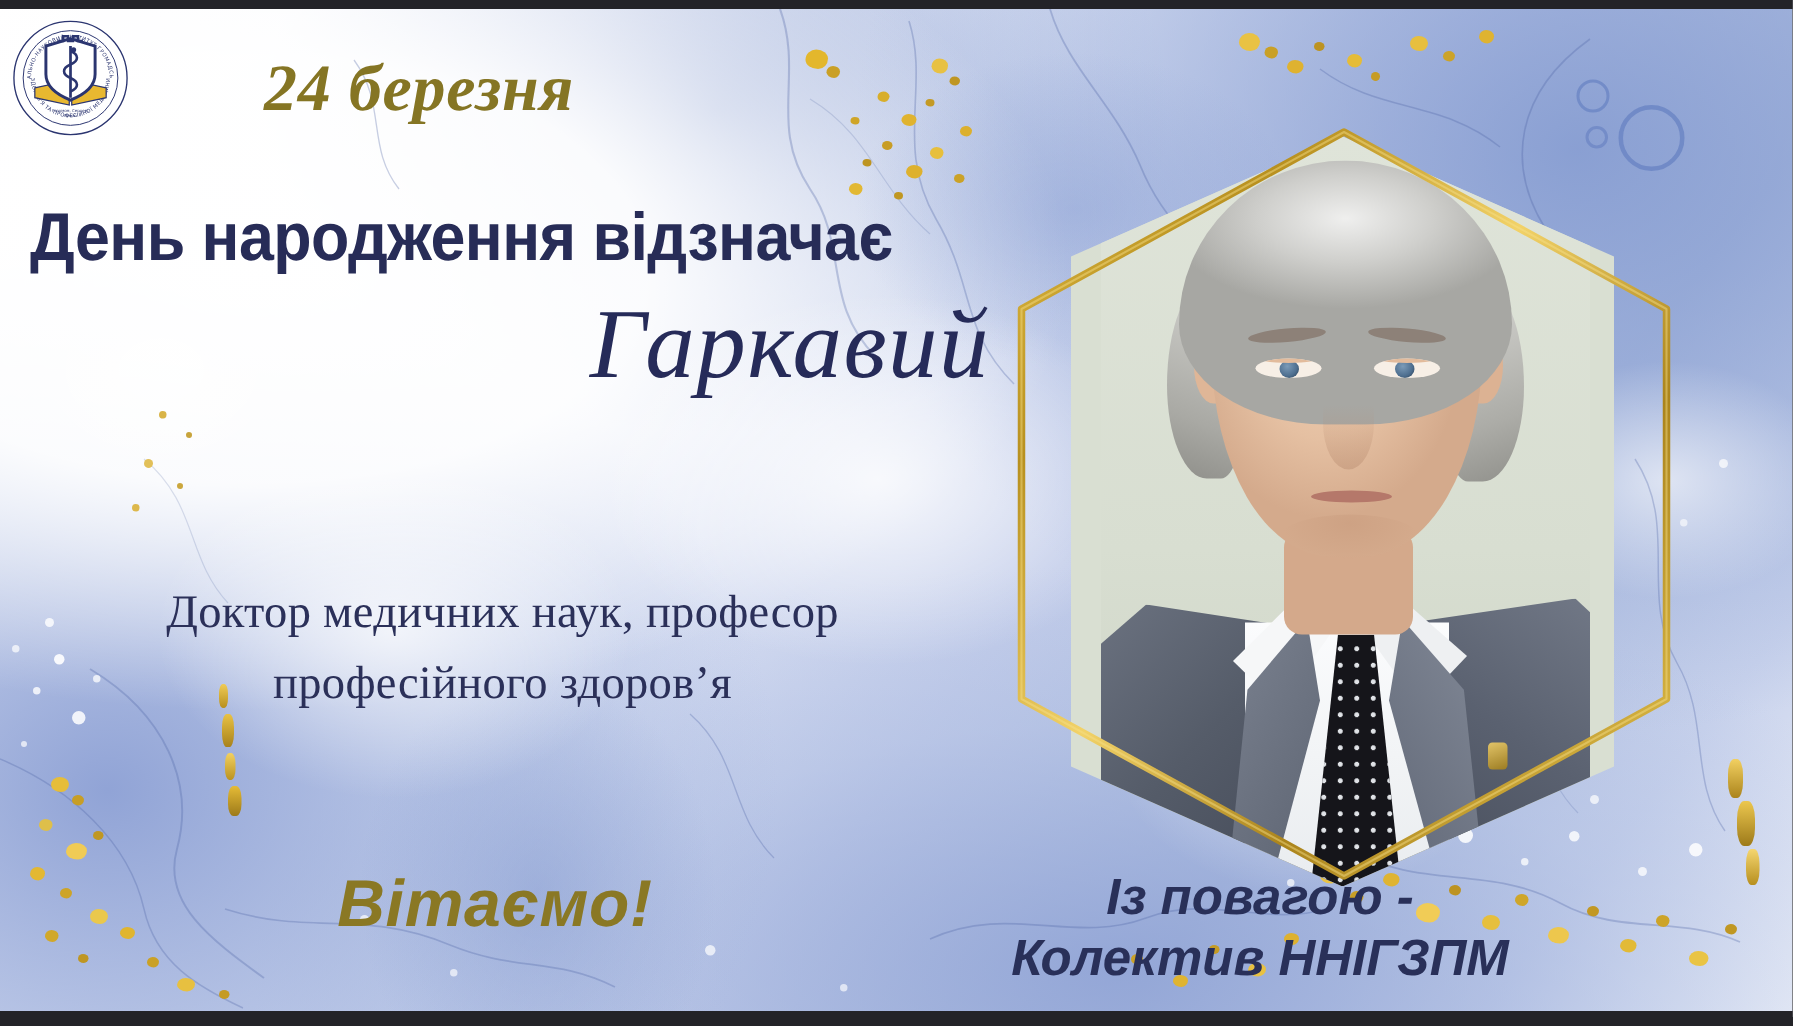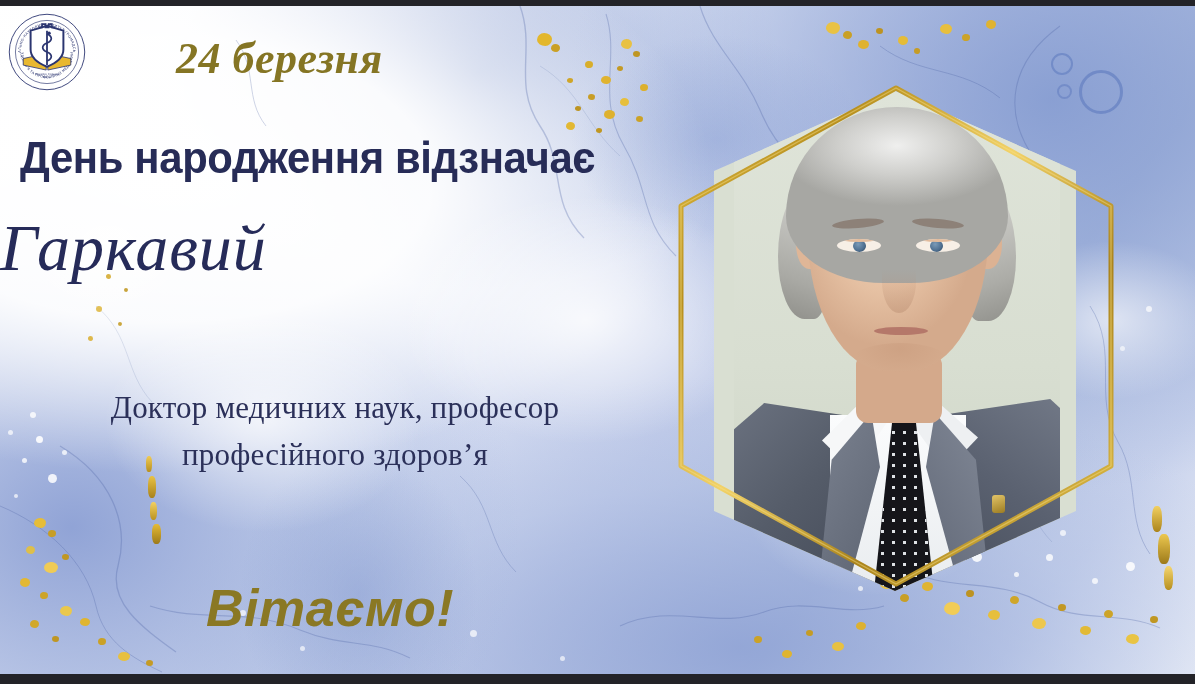--- a/index.html
+++ b/index.html
@@ -89,21 +89,21 @@
     color:#272c57;
   }
 
   .script {
     font-family:"Liberation Serif", serif;
     font-style:italic; font-weight:normal;
     color:#262b59;
     letter-spacing:1px;
   }
   #surname {
-    left:0; top:204px; width:660px; text-align:left;
+    left:0; top:186px; width:660px; text-align:right;
     font-size:66px;
   }
   #patronymic {
     left:0; top:282px; width:660px; text-align:center;
     font-size:60px;
   }
 
   #desc {
     left:30px; top:378px; width:610px;
     text-align:center;
@@ -111,21 +111,21 @@
     font-size:31px; line-height:1.52;
     color:#2b3059;
     letter-spacing:.2px;
   }
   #desc div { white-space:nowrap; }
 
   #congrats {
     left:0; top:572px; width:660px; text-align:center;
     font-family:"Liberation Sans", sans-serif;
     font-weight:bold; font-style:italic;
-    font-size:52px; letter-spacing:.5px;
+    font-size:44px; letter-spacing:.5px;
     color:#8a7824;
   }
 
   #signature {
     left:600px; top:572px; width:480px;
     text-align:center;
     font-family:"Liberation Sans", sans-serif;
     font-weight:bold; font-style:italic;
     font-size:34px; line-height:1.22;
     color:#293059;
@@ -445,20 +445,24 @@
     <div class="tx nosel script" id="surname">Гаркавий</div>
 
 
     <div class="tx nosel" id="desc">
       <div>Доктор медичних наук, професор</div>
       <div>професійного здоров’я</div>
     </div>
 
     <div class="tx nosel" id="congrats">Вітаємо!</div>
 
+    <div class="tx nosel" id="signature">
+      <div>Із повагою -</div>
+      <div>Колектив ННІГЗПМ</div>
+    </div>
 
     <div id="portrait-wrap">
 
       <div id="photo">
         <div id="photo-inner">
           <i class="p" id="jacket-l"></i>
           <i class="p" id="jacket-r"></i>
           <i class="p" id="shirt"></i>
           <i class="p" id="collar-l"></i>
           <i class="p" id="collar-r"></i>

